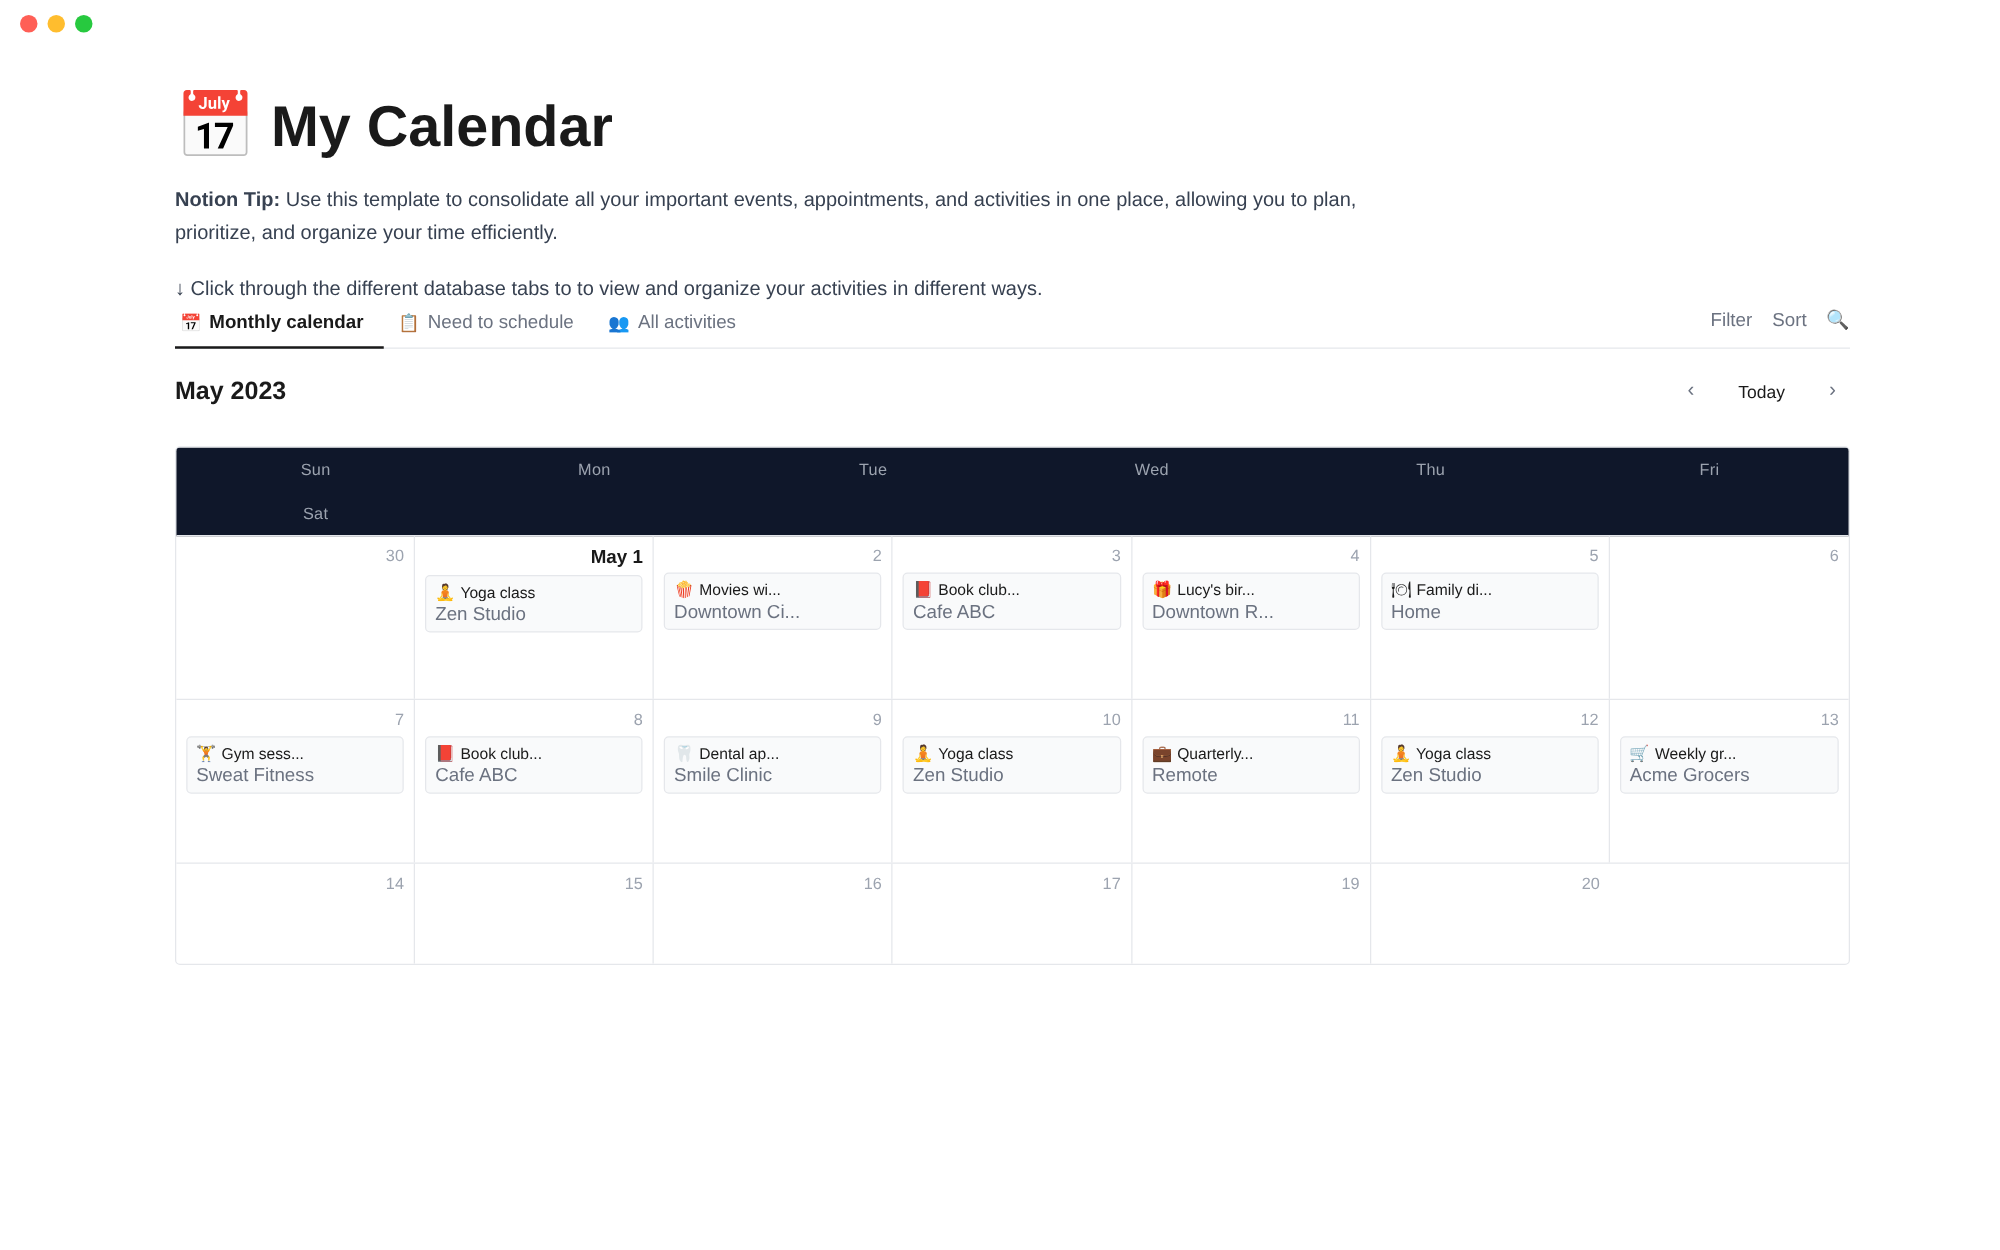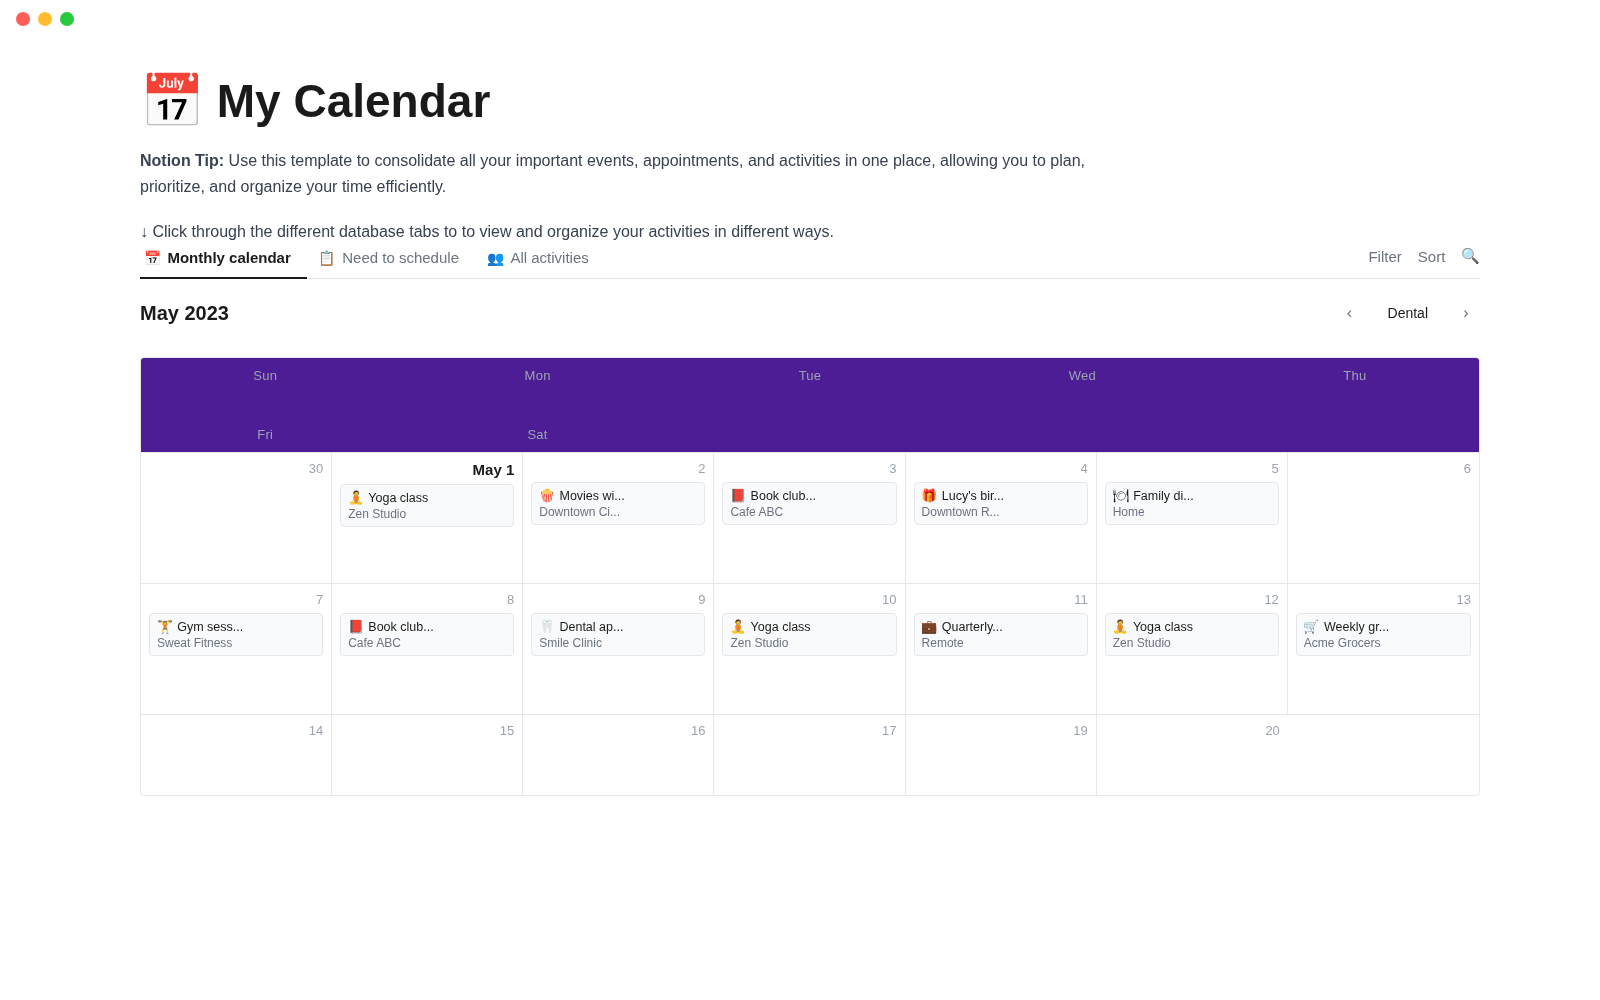--- a/index.html
+++ b/index.html
@@ -187,24 +187,23 @@
 
     
     .calendar-grid {
       border: 1px solid #e5e7eb;
       border-radius: 4px;
       overflow: hidden;
     }
 
     .calendar-days-header {
       display: grid;
-      grid-template-columns: repeat(5, 1fr);
-      background: #4c1d95;
+      grid-template-columns: repeat(6, 1fr);
+      background: #0f172a;
       border-bottom: 1px solid #e5e7eb;
-      gap: 24px;
     }
 
     .day-header {
       text-align: center;
       padding: 10px 4px;
       font-size: 13px;
       color: #9ca3af;
       font-weight: 500;
       letter-spacing: 0.02em;
     }
@@ -271,21 +270,21 @@
       overflow: hidden;
       text-overflow: ellipsis;
     }
 
     .event-emoji {
       font-size: 13px;
       flex-shrink: 0;
     }
 
     .event-location {
-      font-size: 12px;
+      font-size: 15px;
       color: #6b7280;
       margin-top: 2px;
     }
 
     .partial-week {
       min-height: 80px;
     }
 
     .partial-week .calendar-day {
       min-height: 80px;
@@ -342,21 +341,21 @@
       </div>
     </div>
   </div>
 
   <div class="calendar-container">
 
     <div class="calendar-header">
       <h2 class="calendar-month-title">May 2023</h2>
       <div class="calendar-nav">
         <button class="nav-btn">‹</button>
-        <button class="today-btn">Dental</button>
+        <button class="today-btn">Today</button>
         <button class="nav-btn">›</button>
       </div>
     </div>
 
     <div class="calendar-grid">
 
       <div class="calendar-days-header">
         <div class="day-header">Sun</div>
         <div class="day-header">Mon</div>
         <div class="day-header">Tue</div>

